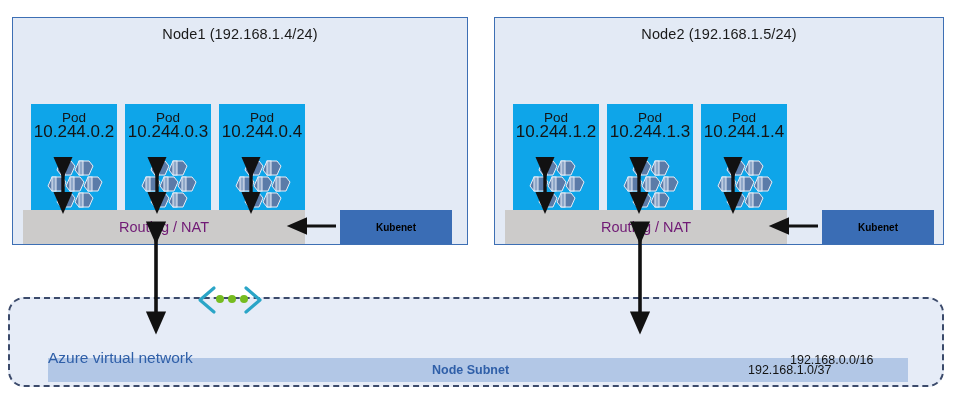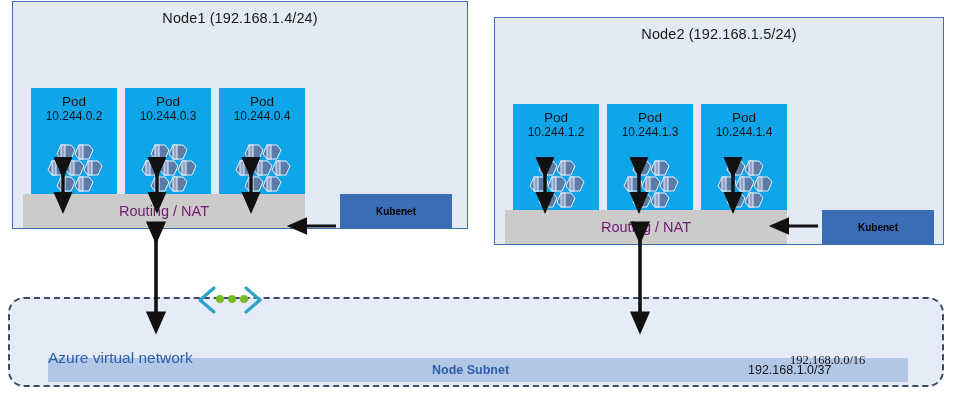--- a/index.html
+++ b/index.html
@@ -46,21 +46,21 @@
     margin-top: 42px;
   }
   .pod-label {
     text-align: center;
     font-size: 13.5px;
     color: #141414;
     line-height: 15px;
   }
   .pod-ip {
     text-align: center;
-    font-size: 12px;
+    font-size: 17px;
     color: #141414;
     line-height: 14px;
   }
   .pod-icon-wrap {
     position: absolute;
     left: 0;
     right: 0;
     bottom: 6px;
     display: flex;
     justify-content: center;
@@ -128,21 +128,20 @@
   .vnet-title {
     position: absolute;
     font-size: 15.5px;
     font-weight: normal;
     color: #2f5fa8;
   }
   .vnet-cidr {
     position: absolute;
     font-size: 12.5px;
     color: #141414;
-    font-family: Liberation Serif, serif;
   }
 
   
   #arrows {
     position: absolute;
     left: 0;
     top: 0;
     width: 956px;
     height: 412px;
     pointer-events: none;
@@ -150,21 +149,21 @@
   #chev {
     position: absolute;
     pointer-events: none;
   }
 </style>
 </head>
 <body>
 
 <div id="canvas">
 
-  <div class="node-box" id="node1-box" style="left:12px; top:1px; width:456px; height:228px;padding-left:39px;">
+  <div class="node-box" id="node1-box" style="left:12px; top:17px; width:456px; height:228px;padding-left:39px;">
     <div class="node-title">Node1 (192.168.1.4/24)</div>
 
     <div class="pod-box" style="left:18px; top:44px; width:86px; height:114px;">
       <div class="pod-label">Pod</div>
       <div class="pod-ip">10.244.0.2</div>
       <div class="pod-icon-wrap">
         <svg width="62" height="52" viewBox="0 0 62 52" aria-hidden="true">
           <g fill="#5b7ba8" stroke="#e9eef7" stroke-width="1">
             <g transform="translate(14,1)">
                 <polygon points="4,0 14,0 18,5 14,14 4,14 0,9"></polygon>

